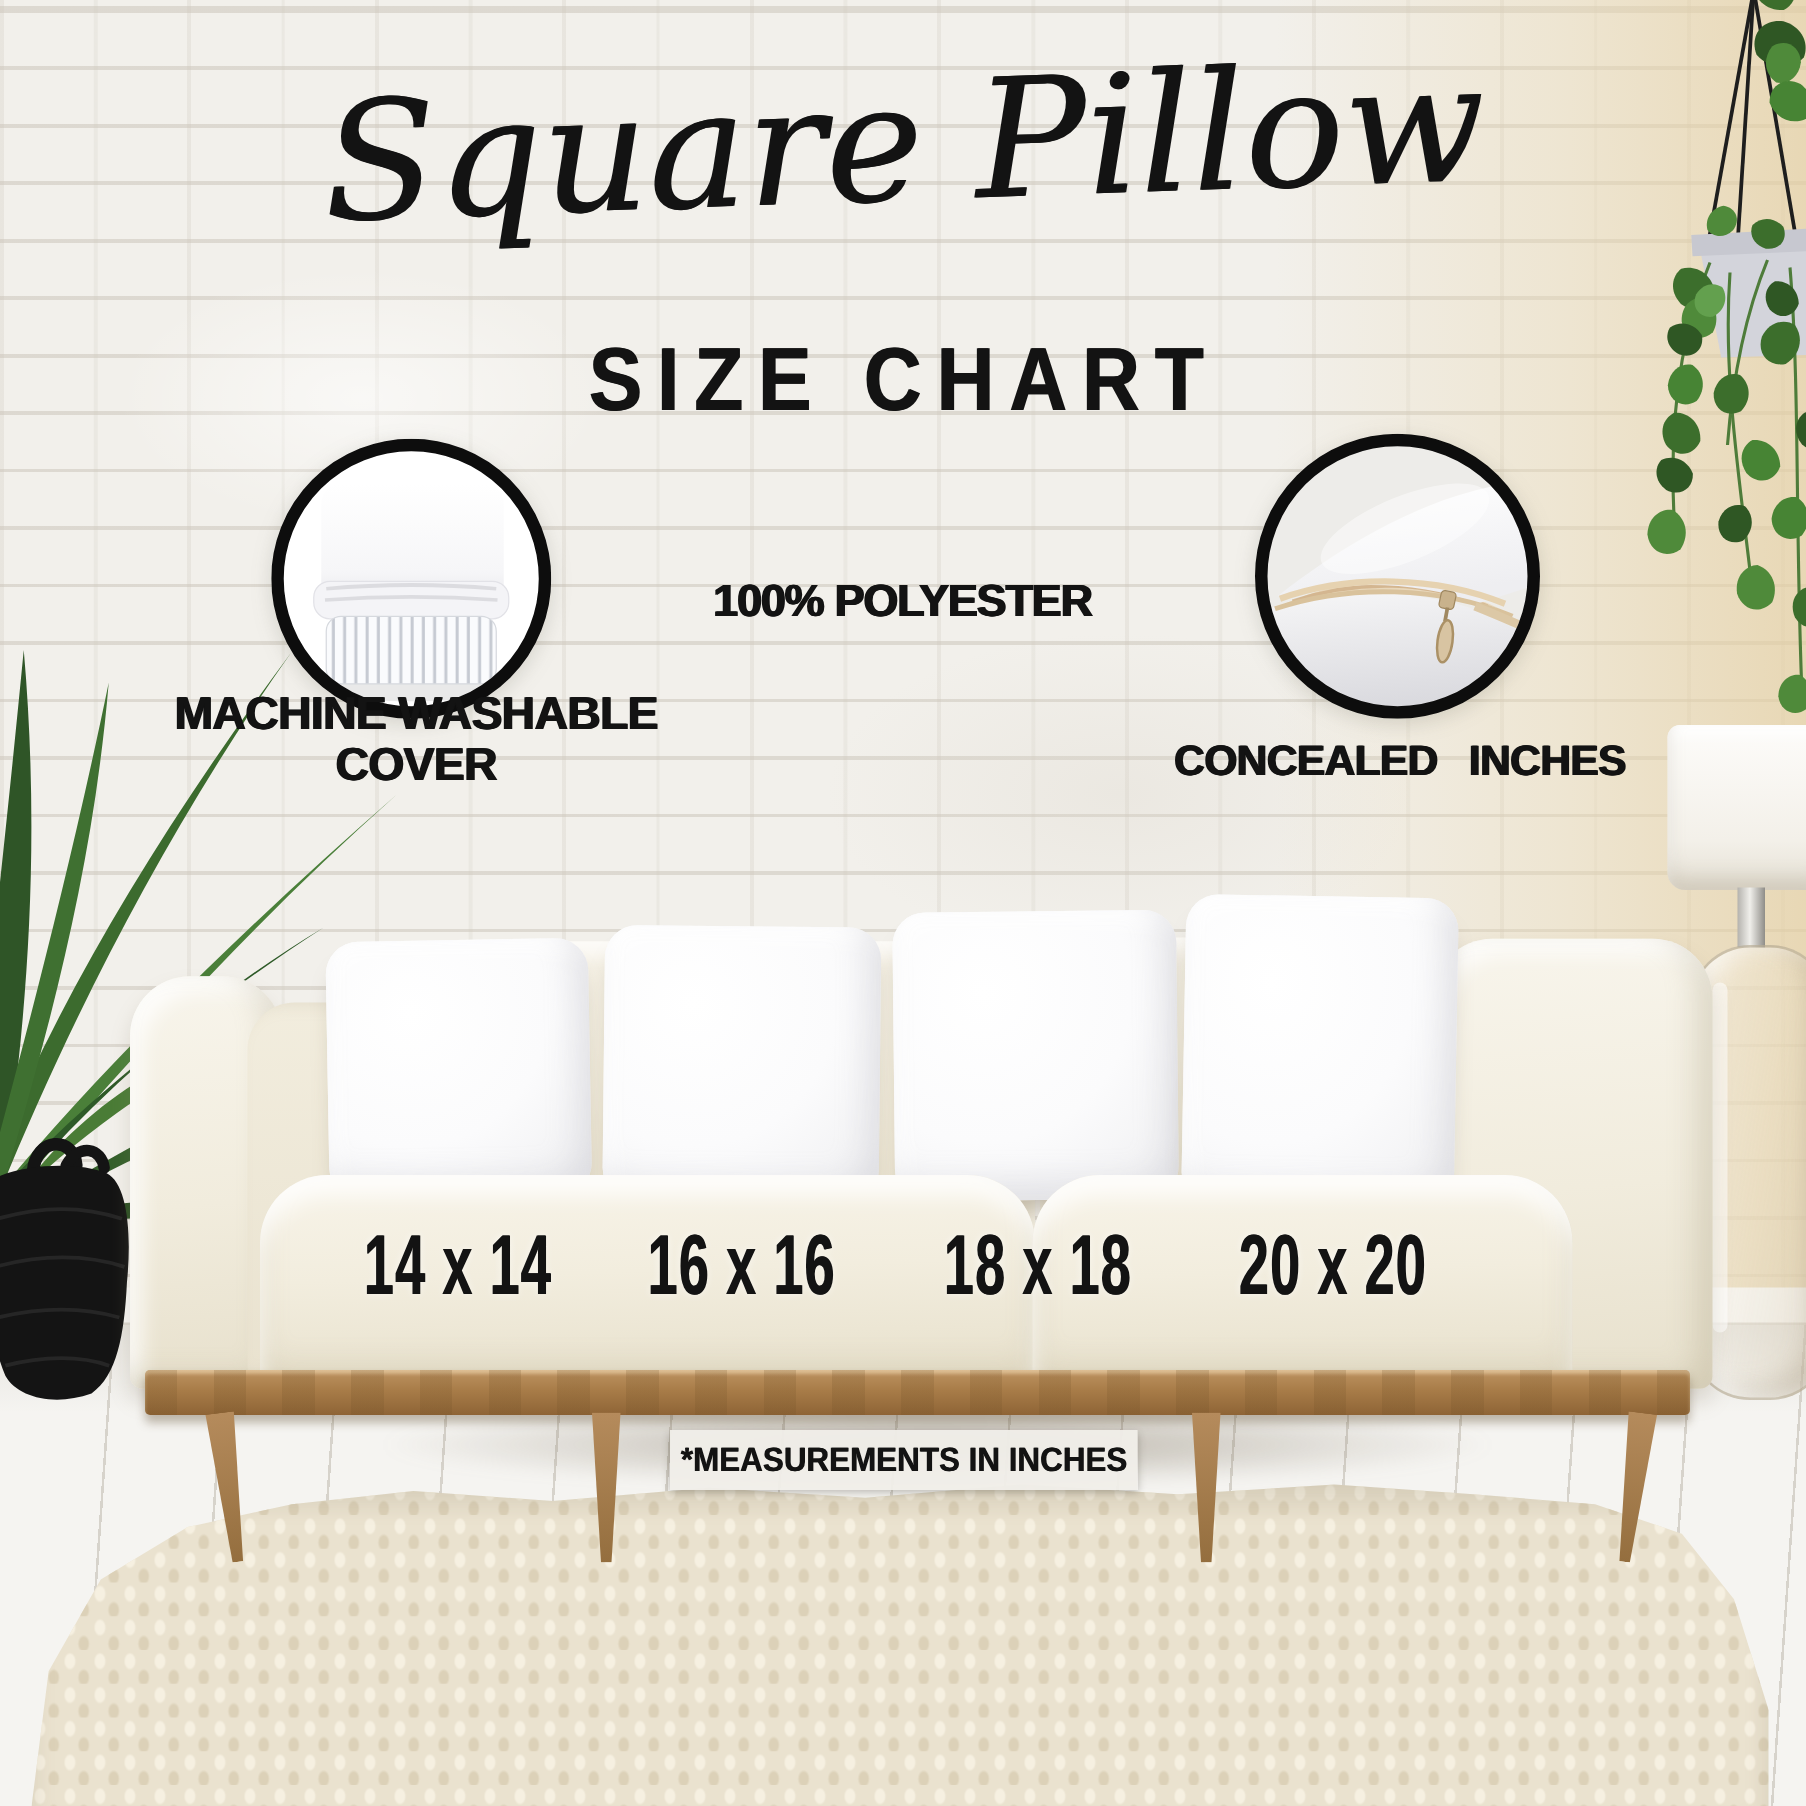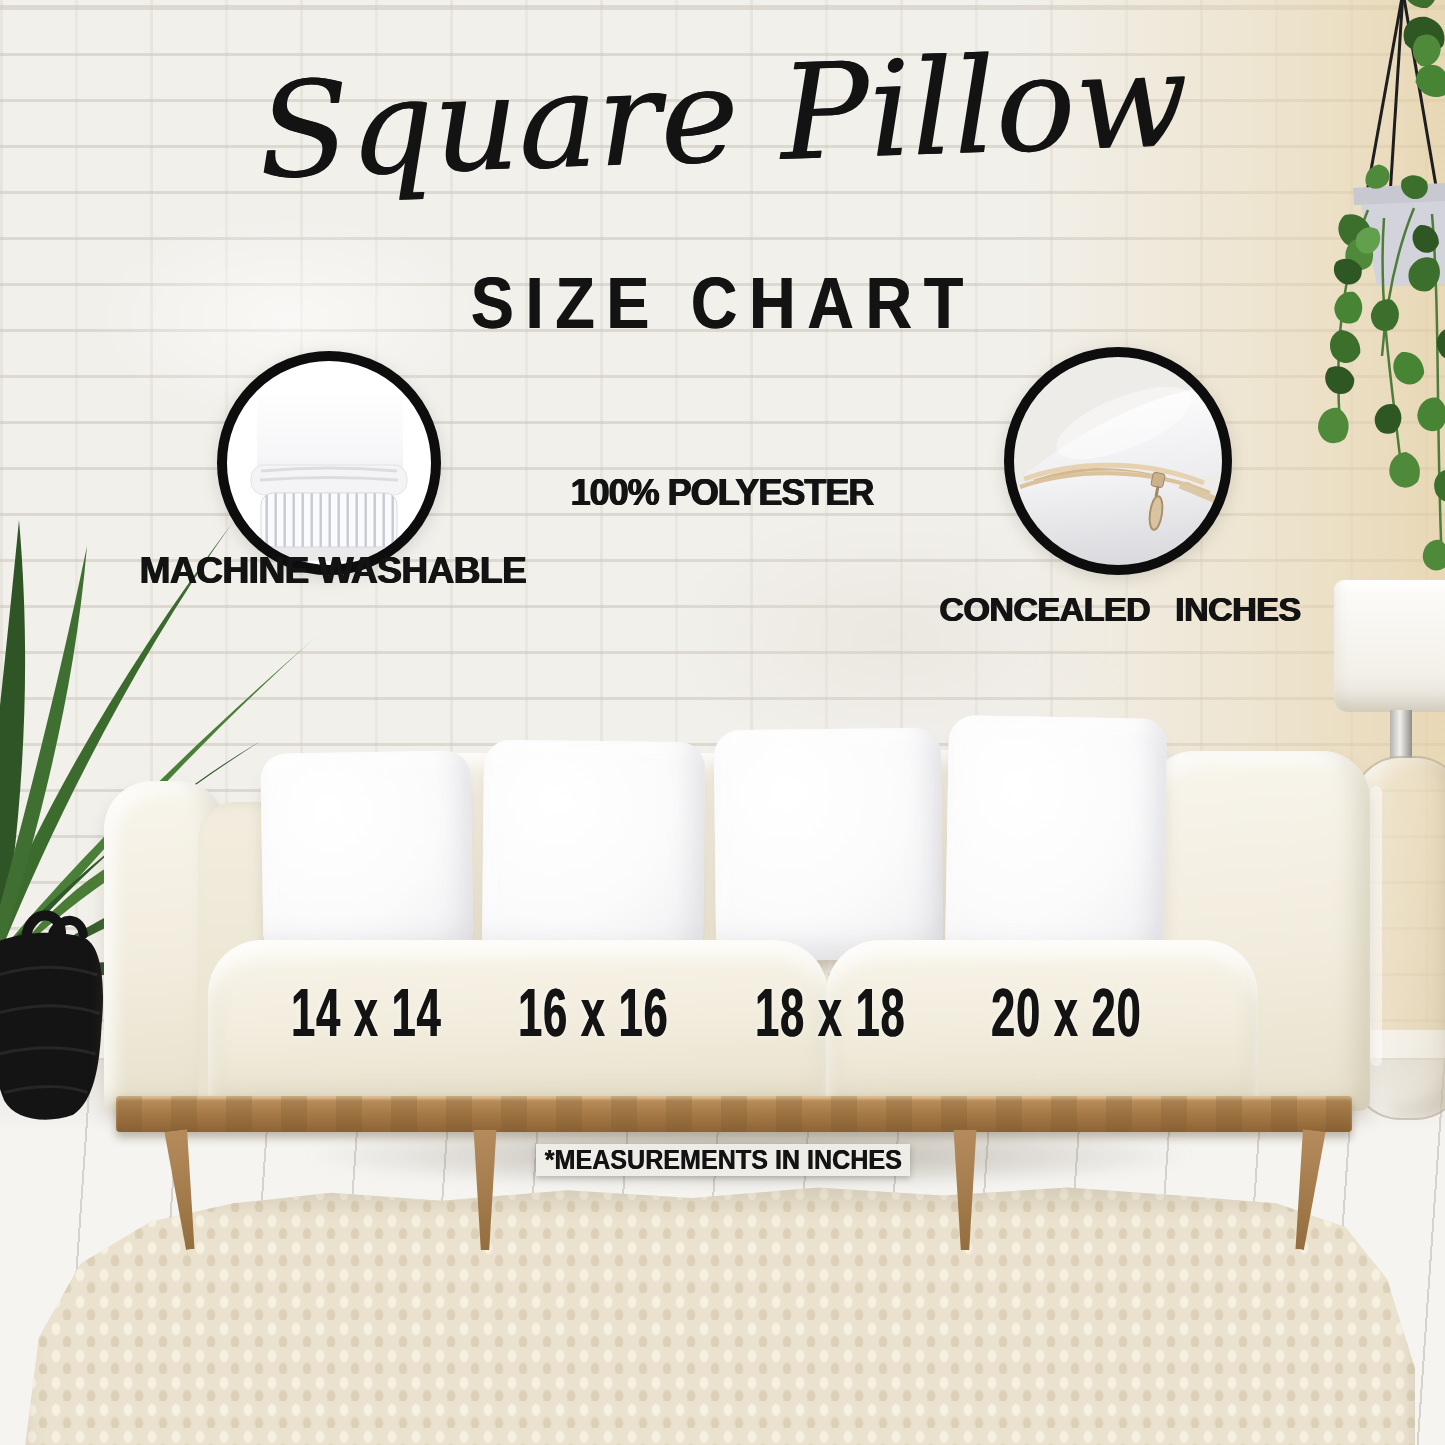--- a/index.html
+++ b/index.html
@@ -91,27 +91,27 @@
   .title-script{left:50%;top:30px;transform:translateX(-50%) rotate(-2deg);
     font:italic 132px/1.3 "DejaVu Serif",serif;white-space:nowrap;color:var(--ink);
     text-shadow:1px 0 0 currentColor;}
   .title-sub{left:50%;top:262px;transform:translateX(-50%) scaleY(1.12);transform-origin:top center;
     font-weight:700;font-size:64px;letter-spacing:12px;white-space:nowrap;color:var(--ink);
     text-shadow:1px 0 0 currentColor;}
   .heavy{font-weight:700;color:var(--ink);white-space:nowrap;
     text-shadow:.7px 0 0 currentColor, -.7px 0 0 currentColor;}
   .cap-washable{left:333px;top:550px;transform:translateX(-50%);text-align:center;
     font-size:37px;line-height:1.12;letter-spacing:-.5px;}
-  .feat-line1{left:722px;top:460px;transform:translateX(-50%);font-size:36px;letter-spacing:-1px;margin-top:12px;}
+  .feat-line1{left:722px;top:460px;transform:translateX(-50%);font-size:36px;letter-spacing:-1px;}
   .feat-line2{left:722px;top:522px;transform:translateX(-50%);font-size:34px;letter-spacing:-1px;}
   .cap-zipper{left:1120px;top:590px;transform:translateX(-50%);font-size:34px;word-spacing:16px;letter-spacing:-.5px;}
   .size-label{top:974px;transform:translate(-50%,0) scale(.9,1.42);transform-origin:top center;
     font-size:48px;letter-spacing:1px;text-shadow:.8px 0 0 currentColor, 0 0 6px rgba(255,255,255,.6);}
   .s1{left:366px;} .s2{left:593px;} .s3{left:830px;} .s4{left:1066px;}
-  .footnote-bar{left:536px;top:1144px;width:374px;height:32px;background:rgba(240,238,233,.95);
+  .footnote-bar{left:536px;top:1144px;width:374px;height:48px;background:rgba(240,238,233,.95);
     box-shadow:0 2px 6px rgba(60,55,45,.3);display:flex;align-items:center;justify-content:center;}
   .footnote-bar span{font-weight:700;font-size:27px;transform:scaleX(.93);white-space:nowrap;
     text-shadow:.6px 0 0 currentColor;}
 
   .badge{filter:drop-shadow(0 4px 8px rgba(80,75,60,.18));}
   .badge-washable{left:217px;top:351px;}
   .badge-zipper{left:1004px;top:347px;}
   .plant-left{left:-12px;top:428px;}
   .plant-hanging{left:1140px;top:0;}
   .basket{left:-8px;top:900px;}
@@ -285,20 +285,21 @@
       <path d="M176 138 C 196 146 214 154 228 160" stroke="#dcc8a6" stroke-width="7" fill="none"></path>
       <rect x="148" y="126" width="12" height="14" rx="3" fill="#c9b28c" stroke="#a08860" transform="rotate(12 154 133)"></rect>
       <path d="M154 139 L152 150" stroke="#a08860" stroke-width="3"></path>
       <ellipse cx="152" cy="166" rx="6" ry="17" fill="#d8c4a2" stroke="#ab9166" stroke-width="2" transform="rotate(8 152 166)"></ellipse>
     </g>
     <circle cx="114" cy="114" r="109" fill="none" stroke="#0d0d0d" stroke-width="10"></circle>
   </svg>
 
   <div class="abs heavy cap-washable">
     <span style="display:block">MACHINE WASHABLE</span>
+    <span style="display:block">COVER</span>
   </div>
   <div class="abs heavy feat-line1">100% POLYESTER</div>
   <div class="abs heavy cap-zipper">CONCEALED INCHES</div>
 
   <div class="abs footnote-bar">
     <span>*MEASUREMENTS IN INCHES</span>
   </div>
 
 </div>
 

